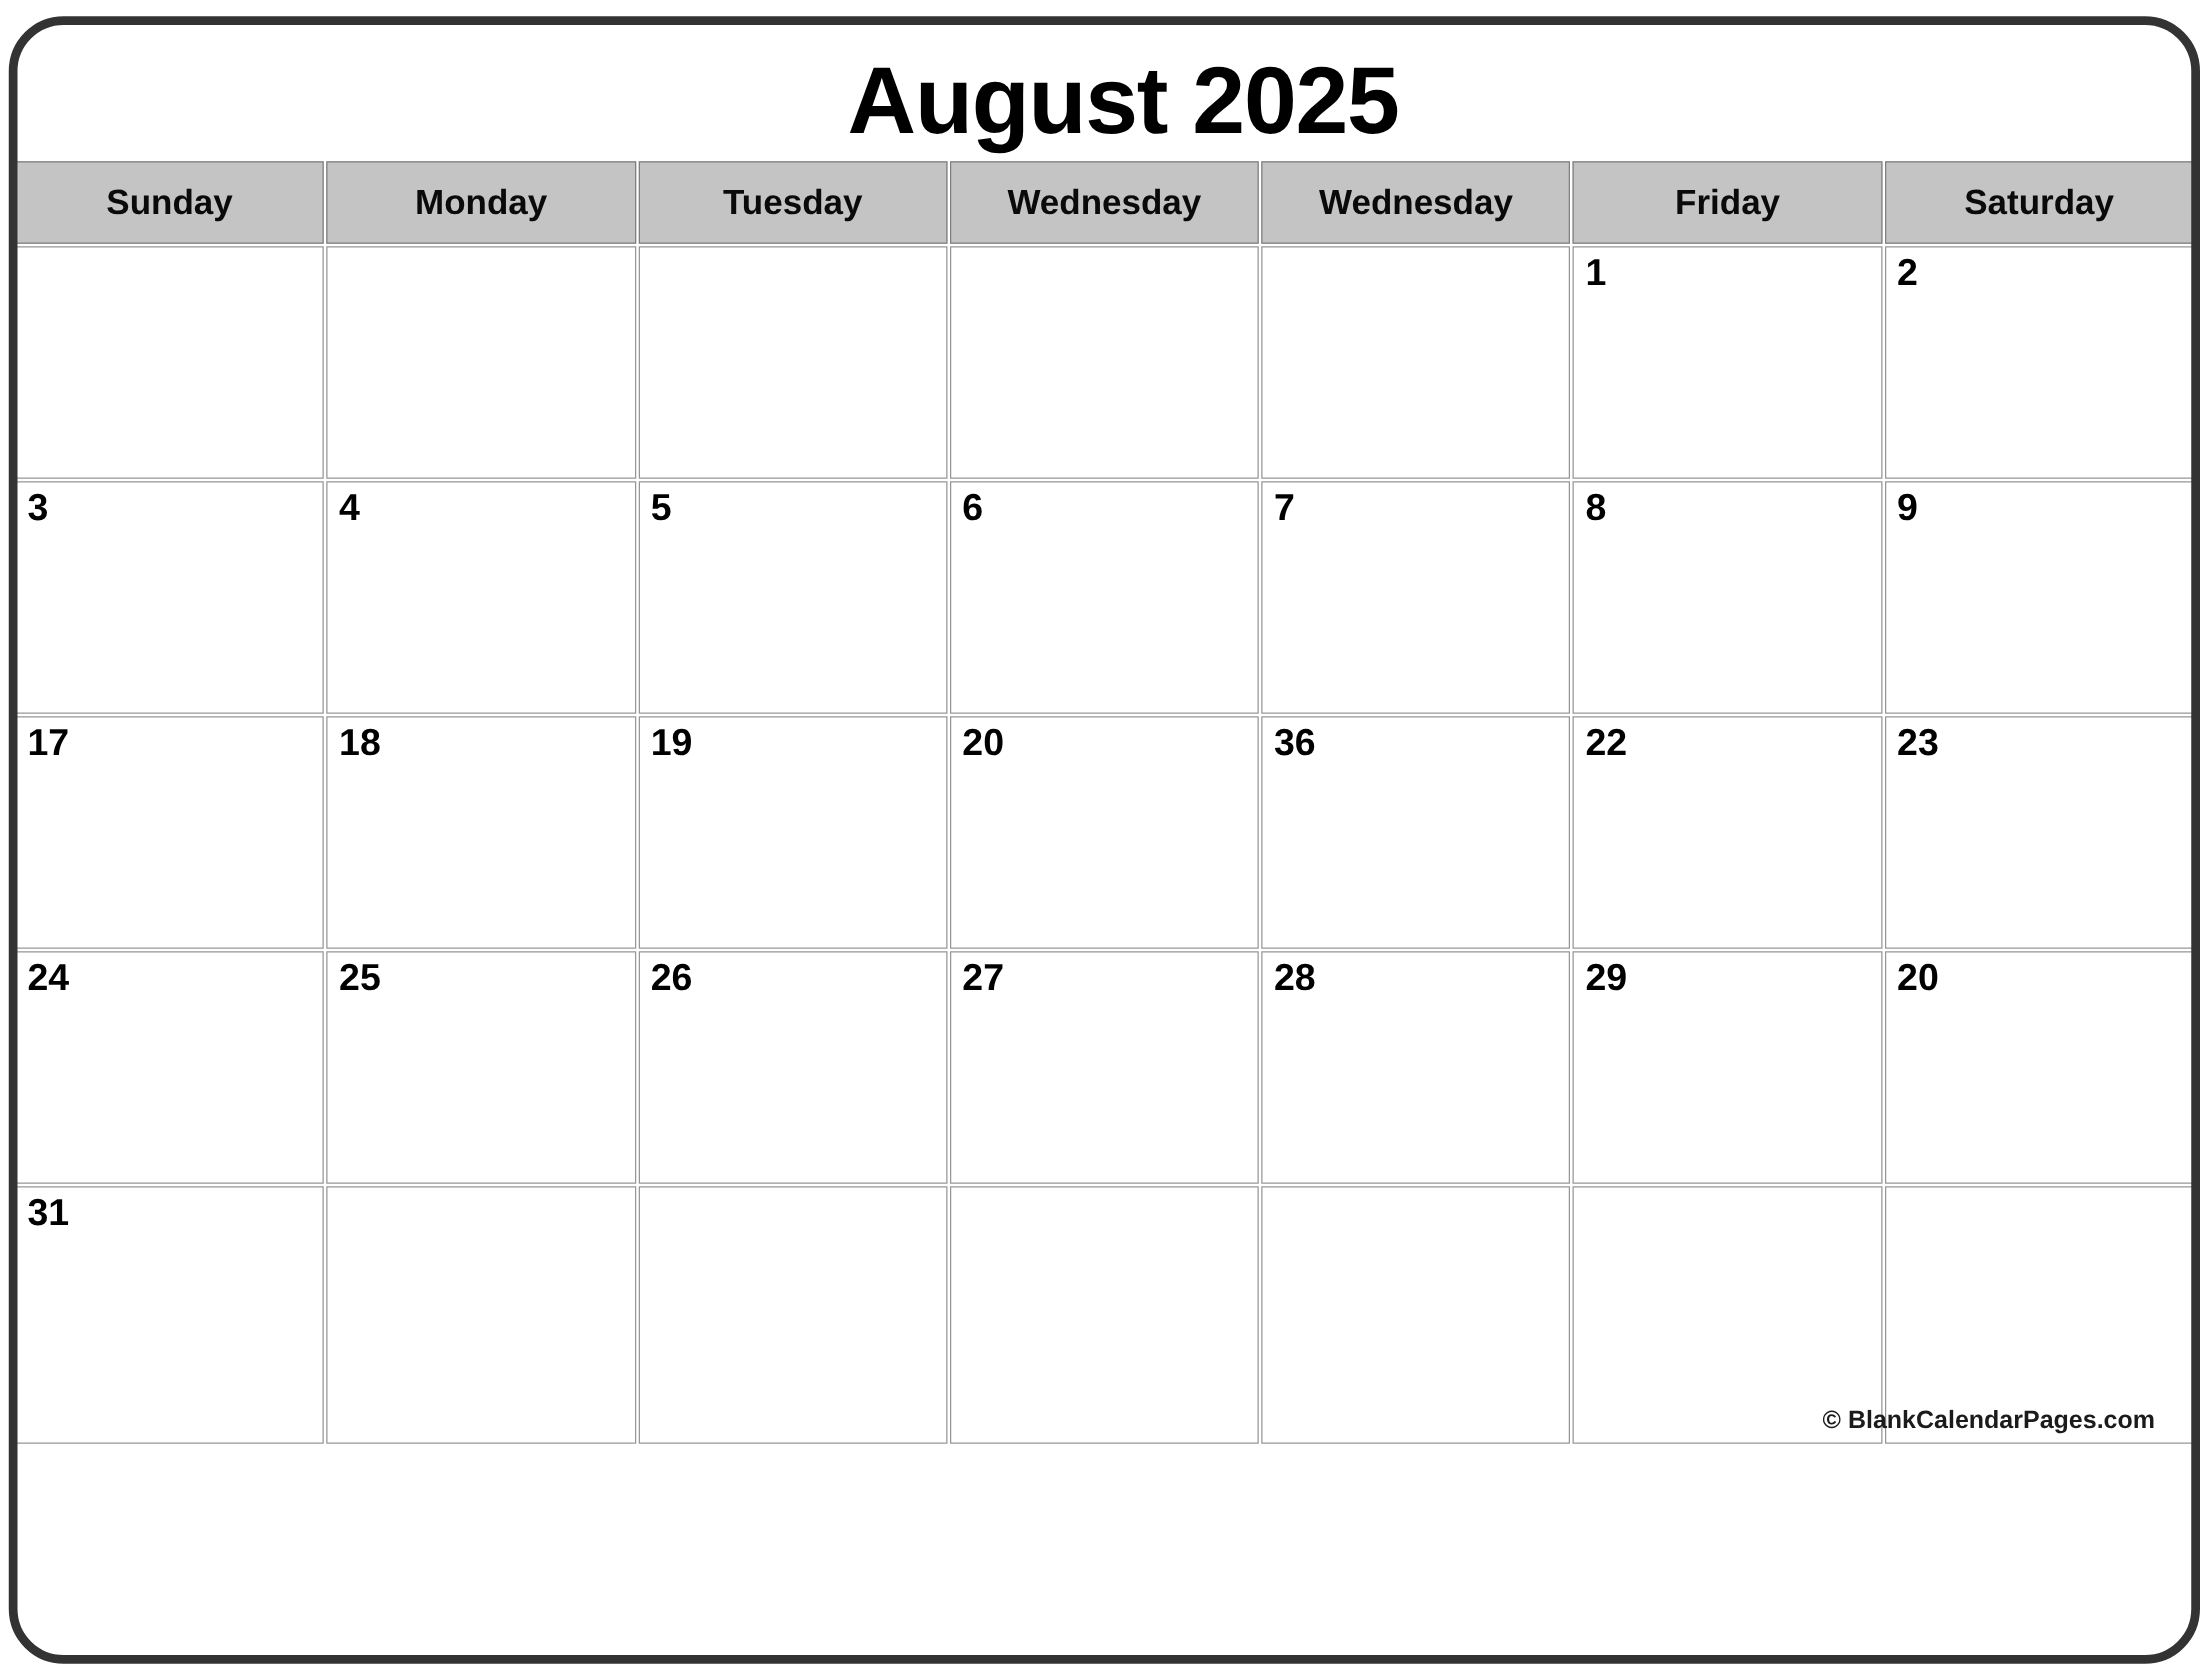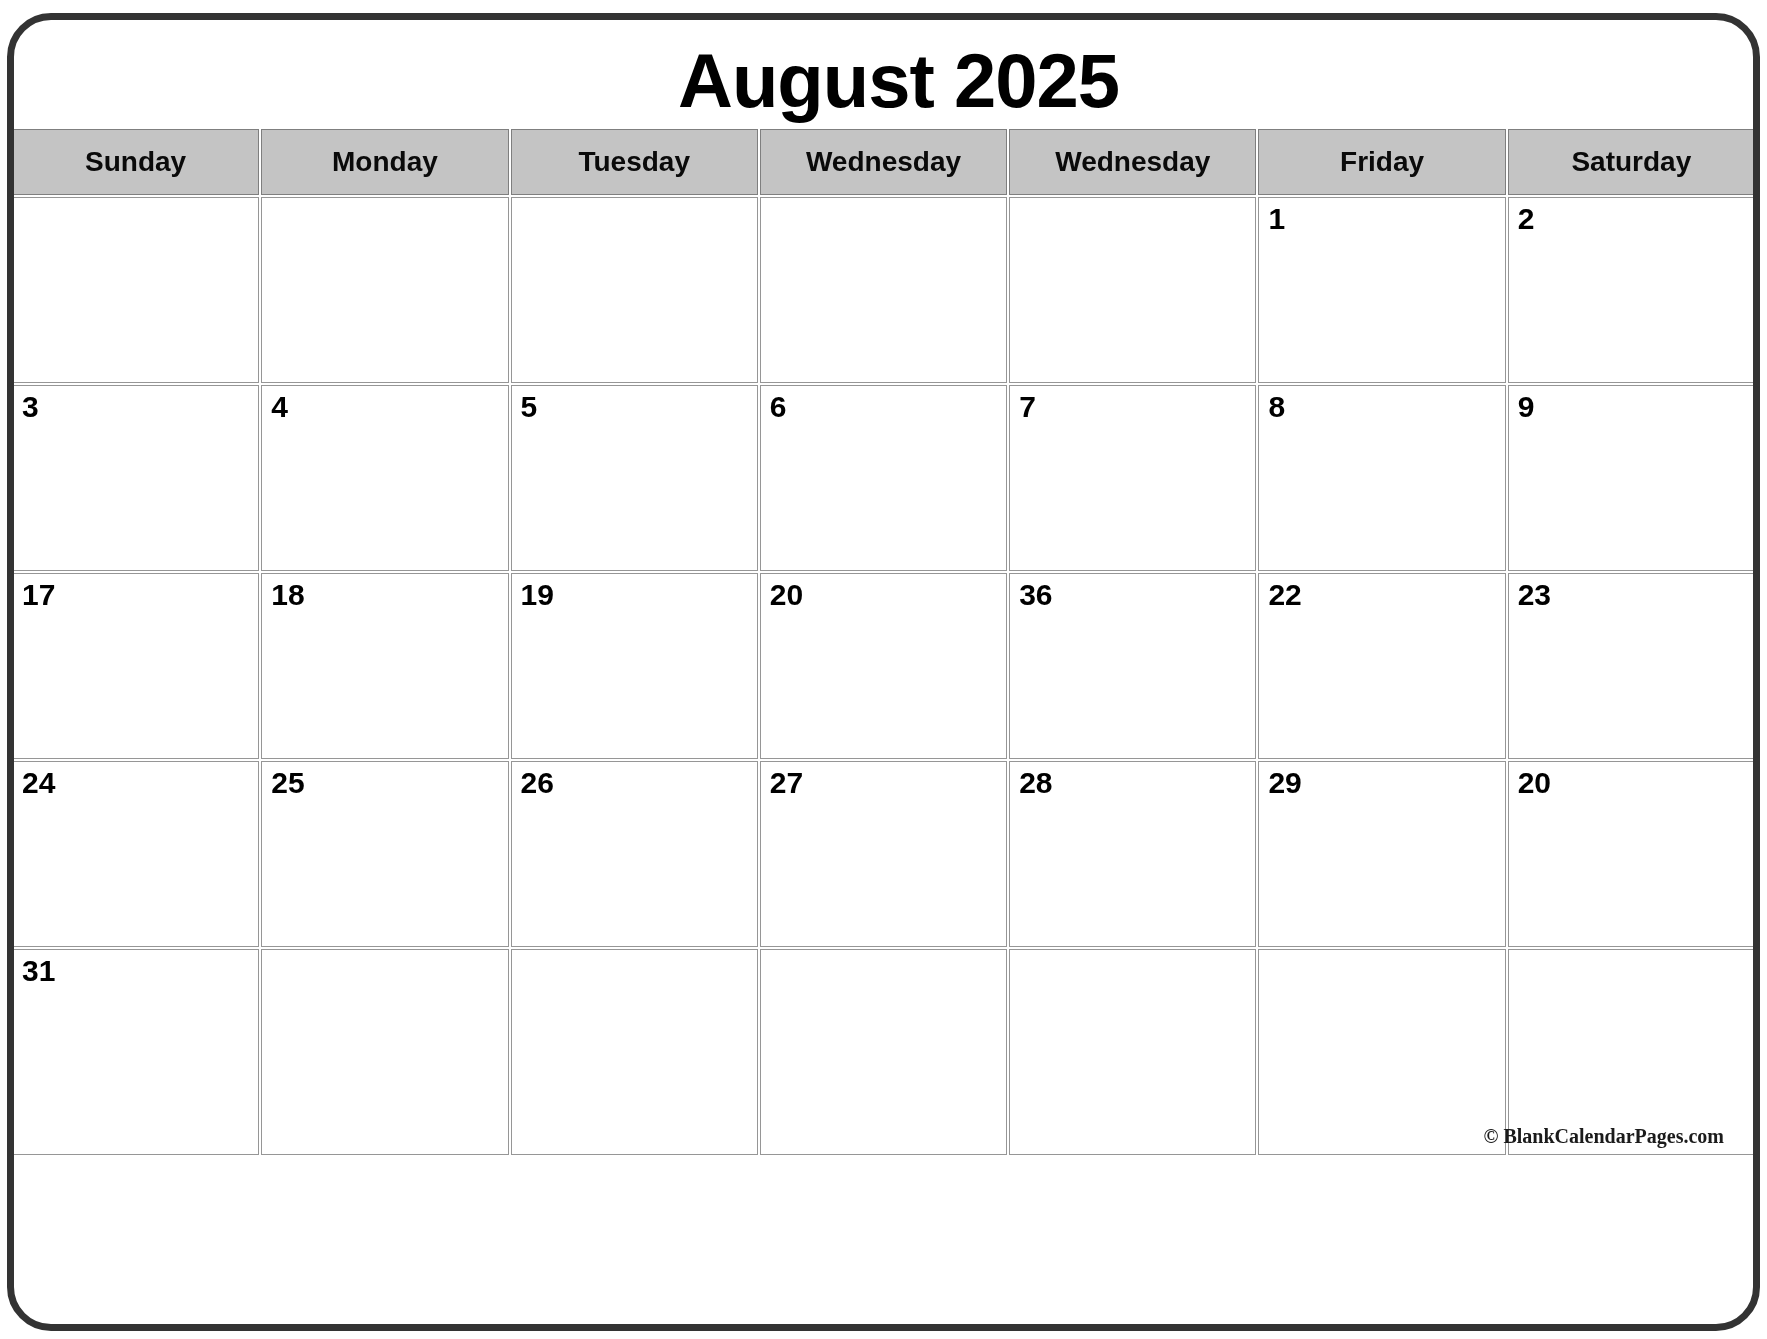--- a/index.html
+++ b/index.html
@@ -71,21 +71,20 @@
     line-height: 1.1;
     display: inline-block;
   }
   .credit {
     position: absolute;
     right: 30px; bottom: 6px;
     font-size: 20px;
     font-weight: 700;
     color: #1b1b1b;
     white-space: nowrap;
-    font-family: Liberation Serif, serif;
   }
 </style>
 </head>
 <body>
 
 <div class="frame"></div>
 
 <h1 class="title">August 2025</h1>
 
 <table class="calendar">

